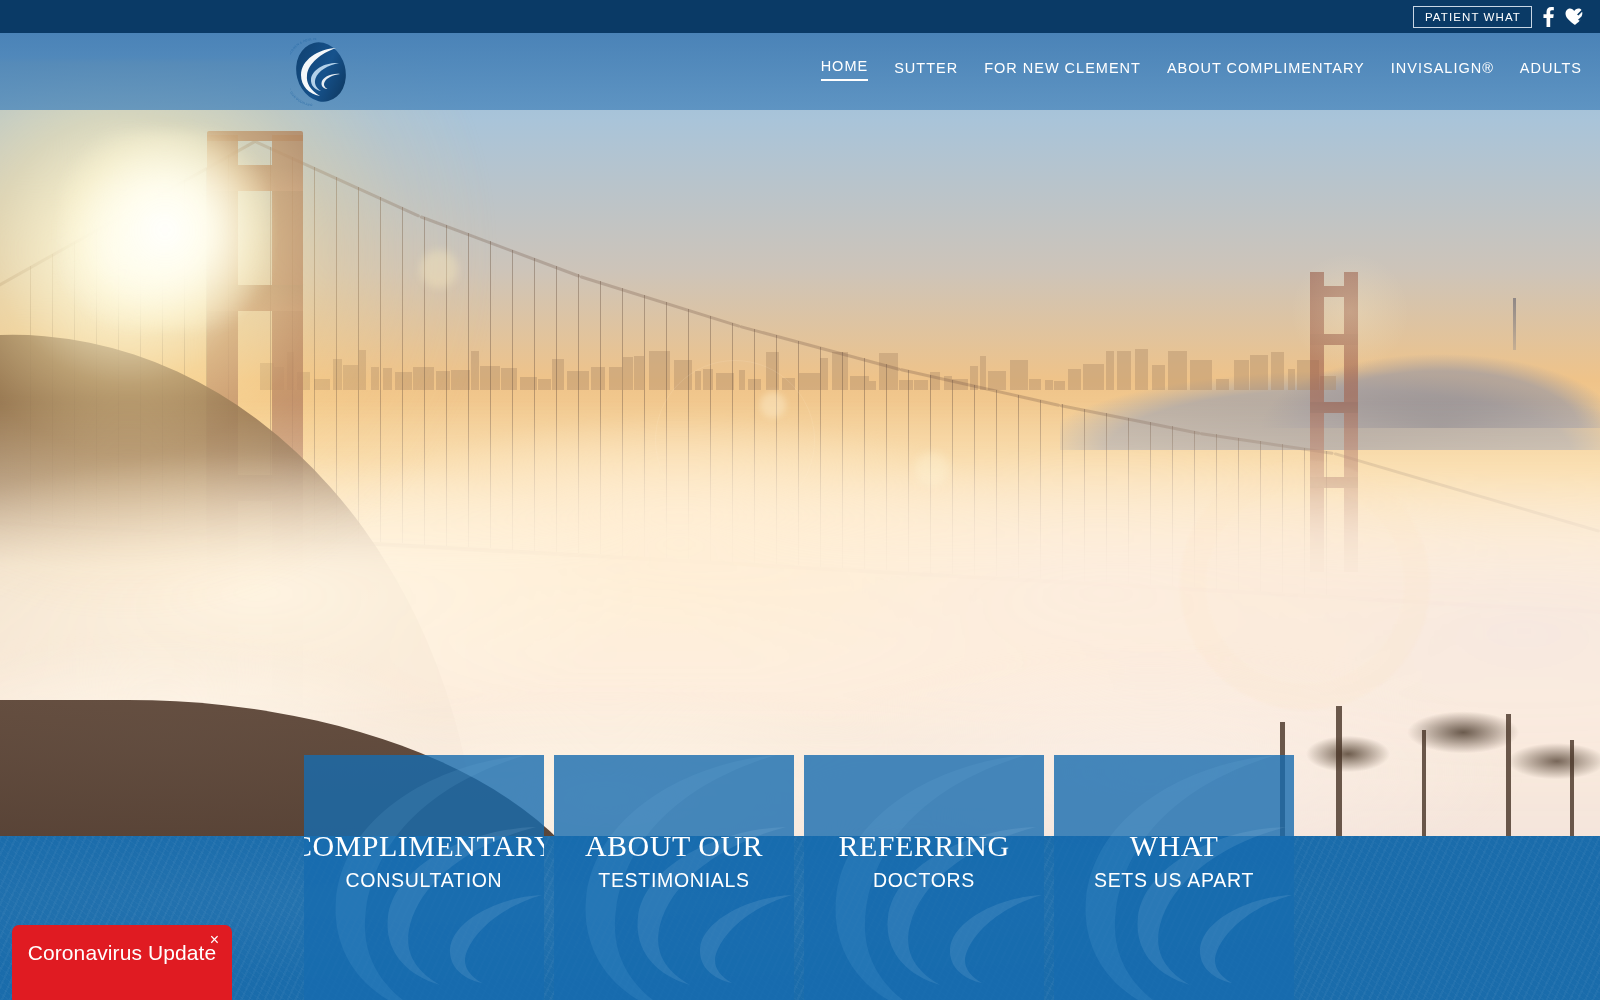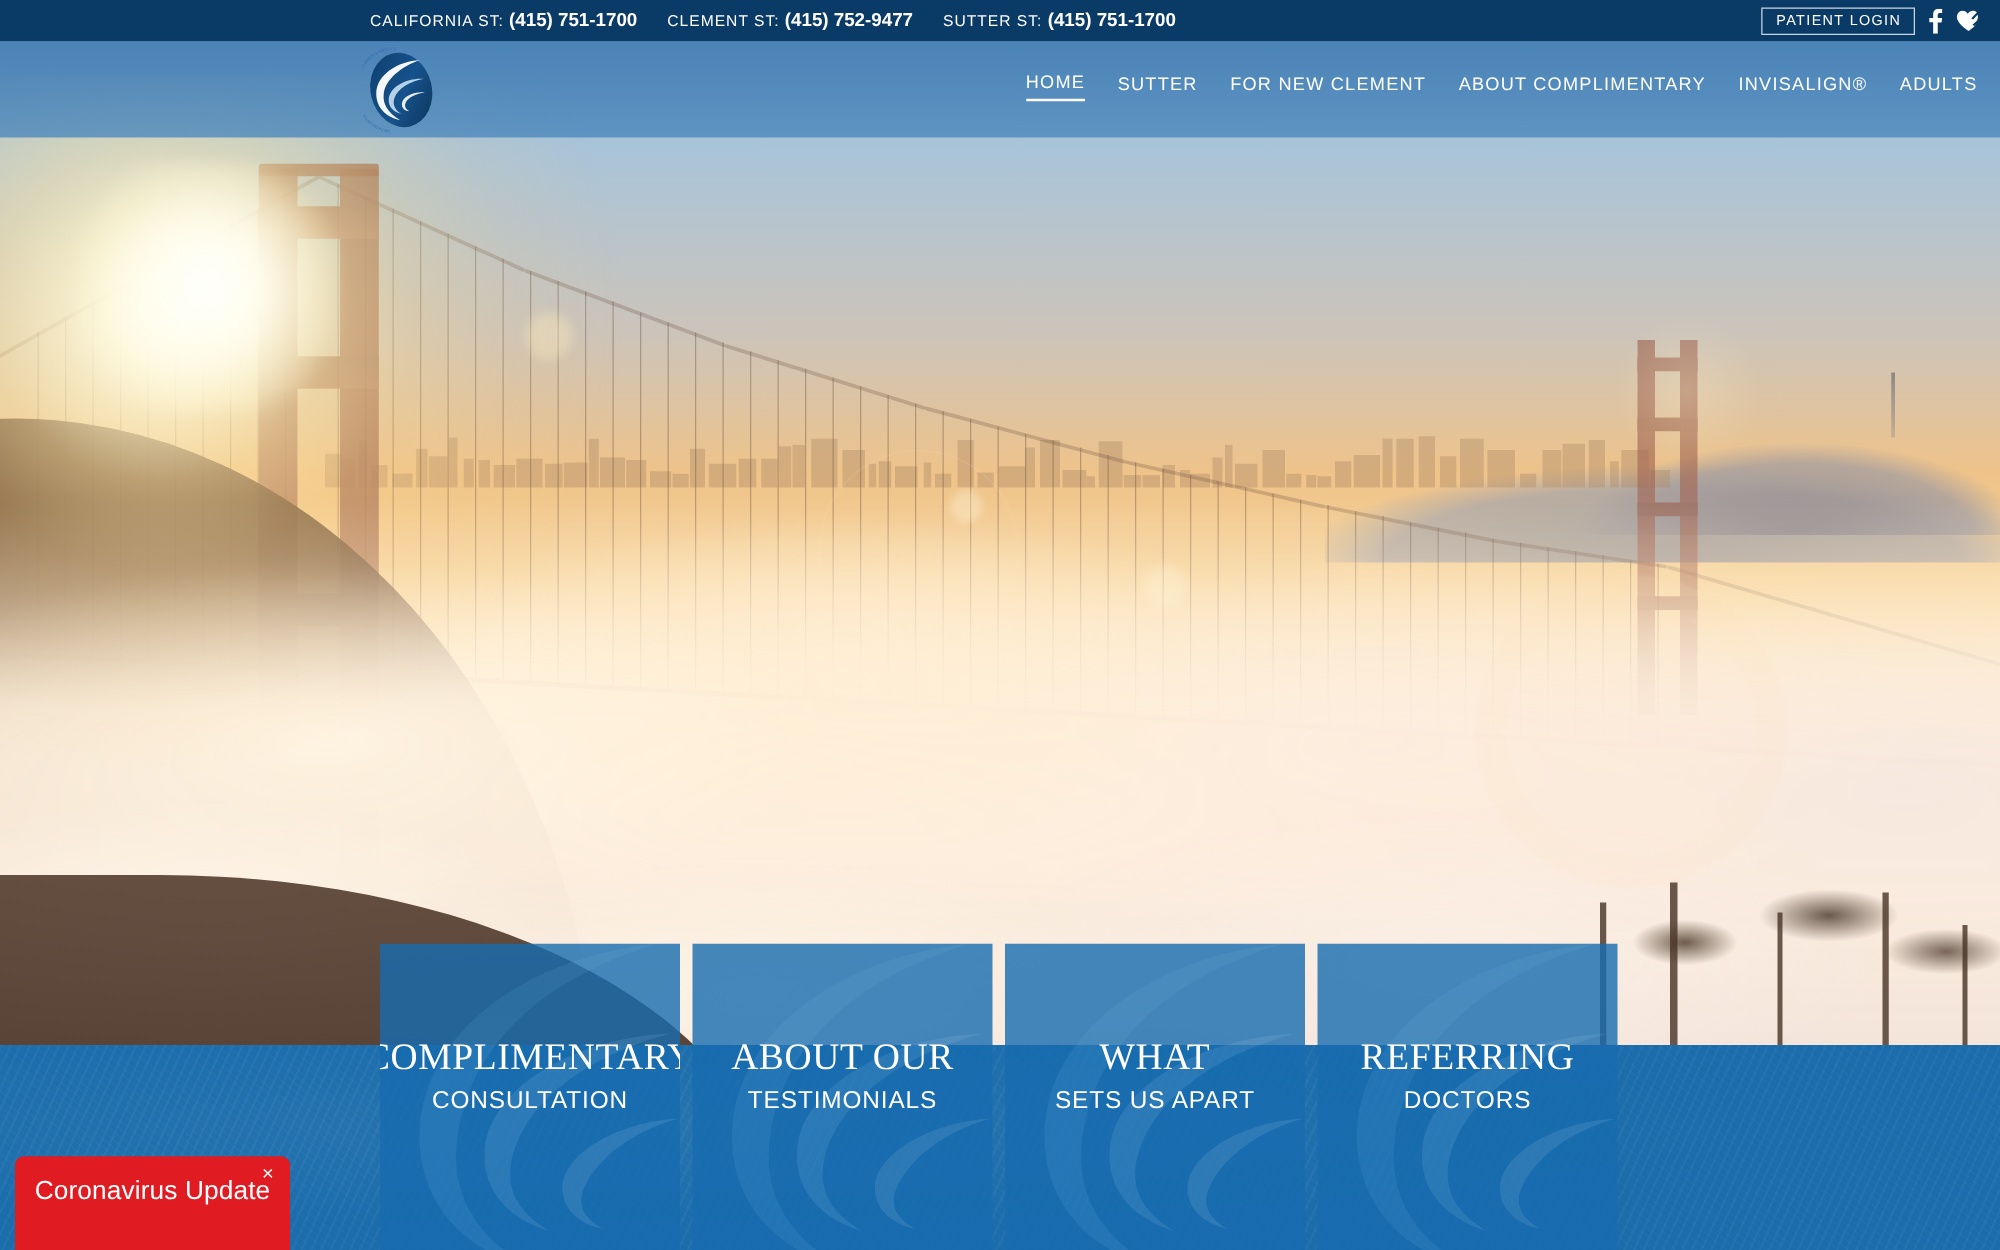--- a/index.html
+++ b/index.html
@@ -438,27 +438,22 @@
   <div class="lens-flare lf2"></div>
   <div class="lens-flare lf3"></div>
   <div class="lens-flare lf6"></div>
   <div class="lens-flare lf5"></div>
   <div class="lens-flare lf4"></div>
 </div>
 
 <div id="bottomband"></div>
 
 <div id="topbar">
-  <div class="phones" id="phones">
-      <div class="phone"><span class="lbl">CALIFORNIA ST:</span><span class="num"> (415) 751-1700</span></div>
-      <div class="phone"><span class="lbl">CLEMENT ST:</span><span class="num"> (415) 752-9477</span></div>
-      <div class="phone"><span class="lbl">SUTTER ST:</span><span class="num"> (415) 751-1700</span></div>
-    </div>
   <div class="top-right">
-    <button id="patient-login">PATIENT LOGIN</button>
+    <button id="patient-login">PATIENT WHAT</button>
     <span class="soc" title="Facebook">
       <svg width="11" height="20" viewBox="0 0 11 20" aria-hidden="true">
         <path fill="#ffffff" d="M7.2 20V10.9h3.06l.46-3.55H7.2V5.07c0-1.03.29-1.73 1.76-1.73h1.88V.14C10.51.1 9.4 0 8.1 0 5.39 0 3.53 1.66 3.53 4.7v2.64H.46v3.55h3.07V20h3.67z"></path>
       </svg>
     </span>
     <span class="soc" title="Healthgrades">
       <svg width="19" height="17" viewBox="0 0 19 17" aria-hidden="true">
         <path fill="#ffffff" d="M9.2 16.4C6.0 13.8 1.1 10.4.6 6.4.2 3.2 2.3.6 5.0.6c1.8 0 3.3 1.0 4.2 2.4C10.1 1.6 11.6.6 13.4.6c1.2 0 2.3.5 3.1 1.3L12.0 6.5l1.5 1.0 3.6-3.7c.2.7.3 1.5.2 2.3-.1.8-.4 1.6-.8 2.4L13.0 11.8l1.5 1.0 2.0-2.0c-1.6 2.2-4.3 4.3-6.0 5.6-.4.3-.9.3-1.3 0z"></path>
       </svg>
     </span>
@@ -517,30 +512,30 @@
 </svg>
       <div class="card-t1">ABOUT OUR</div>
       <div class="card-t2">TESTIMONIALS</div>
     </div>
     <div class="card">
       <svg class="wm" viewBox="0 0 272 268" aria-hidden="true">
   <path d="M240 6 C150 14, 58 66, 50 150 C45 208, 82 252, 140 266 C92 240, 74 204, 80 160 C92 78, 160 30, 240 6 Z" fill="#6fb0dd" opacity="0.55"></path>
   <path d="M250 78 C180 80, 108 118, 102 168 C98 202, 120 226, 154 236 C126 220, 118 200, 124 176 C136 130, 188 94, 250 78 Z" fill="#9ecbe8" opacity="0.55"></path>
   <path d="M256 146 C212 148, 166 172, 164 200 C163 218, 177 230, 196 234 C180 225, 176 214, 181 202 C191 178, 220 156, 256 146 Z" fill="#cfe4f4" opacity="0.45"></path>
 </svg>
-      <div class="card-t1">WHAT</div>
-      <div class="card-t2">SETS US APART</div>
+      <div class="card-t1">REFERRING</div>
+      <div class="card-t2">DOCTORS</div>
     </div>
     <div class="card">
       <svg class="wm" viewBox="0 0 272 268" aria-hidden="true">
   <path d="M240 6 C150 14, 58 66, 50 150 C45 208, 82 252, 140 266 C92 240, 74 204, 80 160 C92 78, 160 30, 240 6 Z" fill="#6fb0dd" opacity="0.55"></path>
   <path d="M250 78 C180 80, 108 118, 102 168 C98 202, 120 226, 154 236 C126 220, 118 200, 124 176 C136 130, 188 94, 250 78 Z" fill="#9ecbe8" opacity="0.55"></path>
   <path d="M256 146 C212 148, 166 172, 164 200 C163 218, 177 230, 196 234 C180 225, 176 214, 181 202 C191 178, 220 156, 256 146 Z" fill="#cfe4f4" opacity="0.45"></path>
 </svg>
-      <div class="card-t1">REFERRING</div>
-      <div class="card-t2">DOCTORS</div>
+      <div class="card-t1">WHAT</div>
+      <div class="card-t2">SETS US APART</div>
     </div>
   </div>
 
 <div id="covid">
   <button id="covid-close">×</button>
   <div id="covid-label">Coronavirus Update</div>
 </div>
 
 </body></html>

